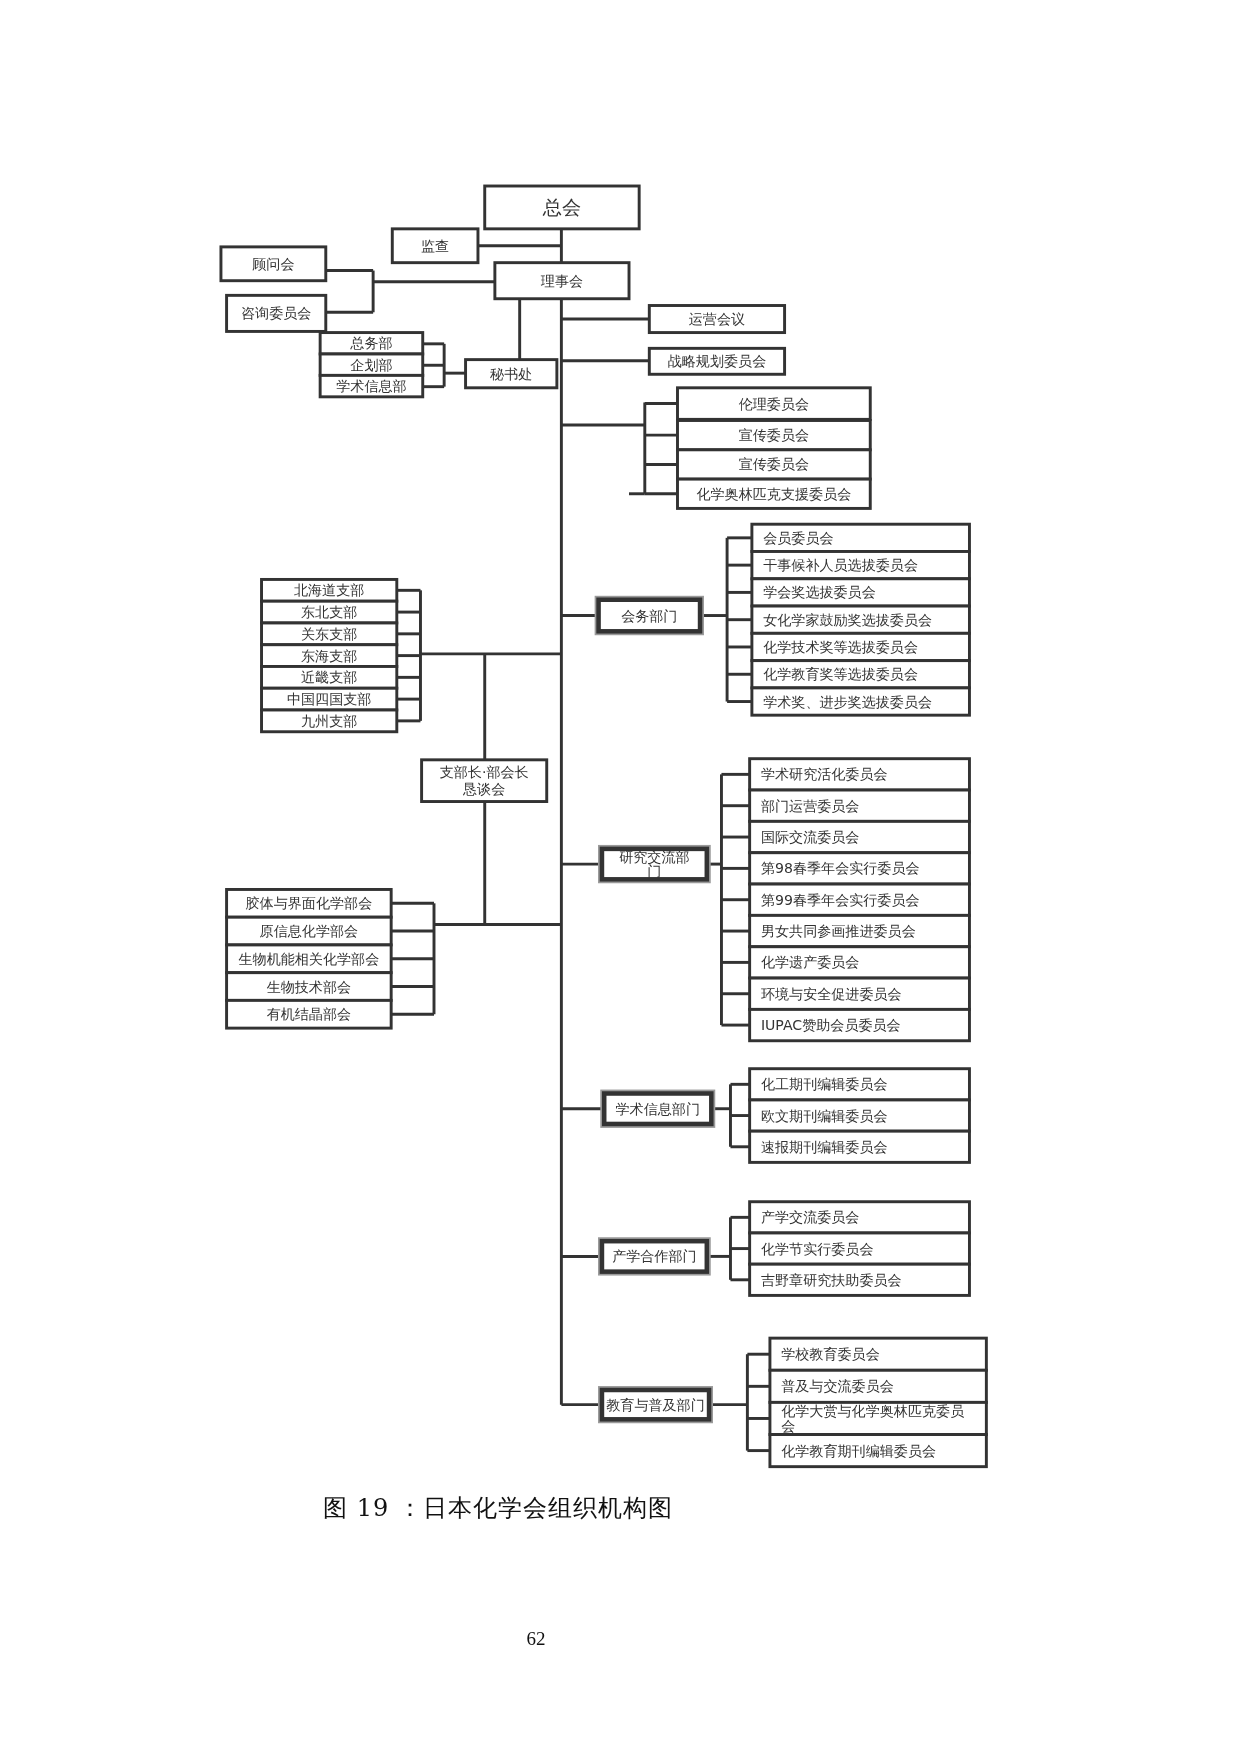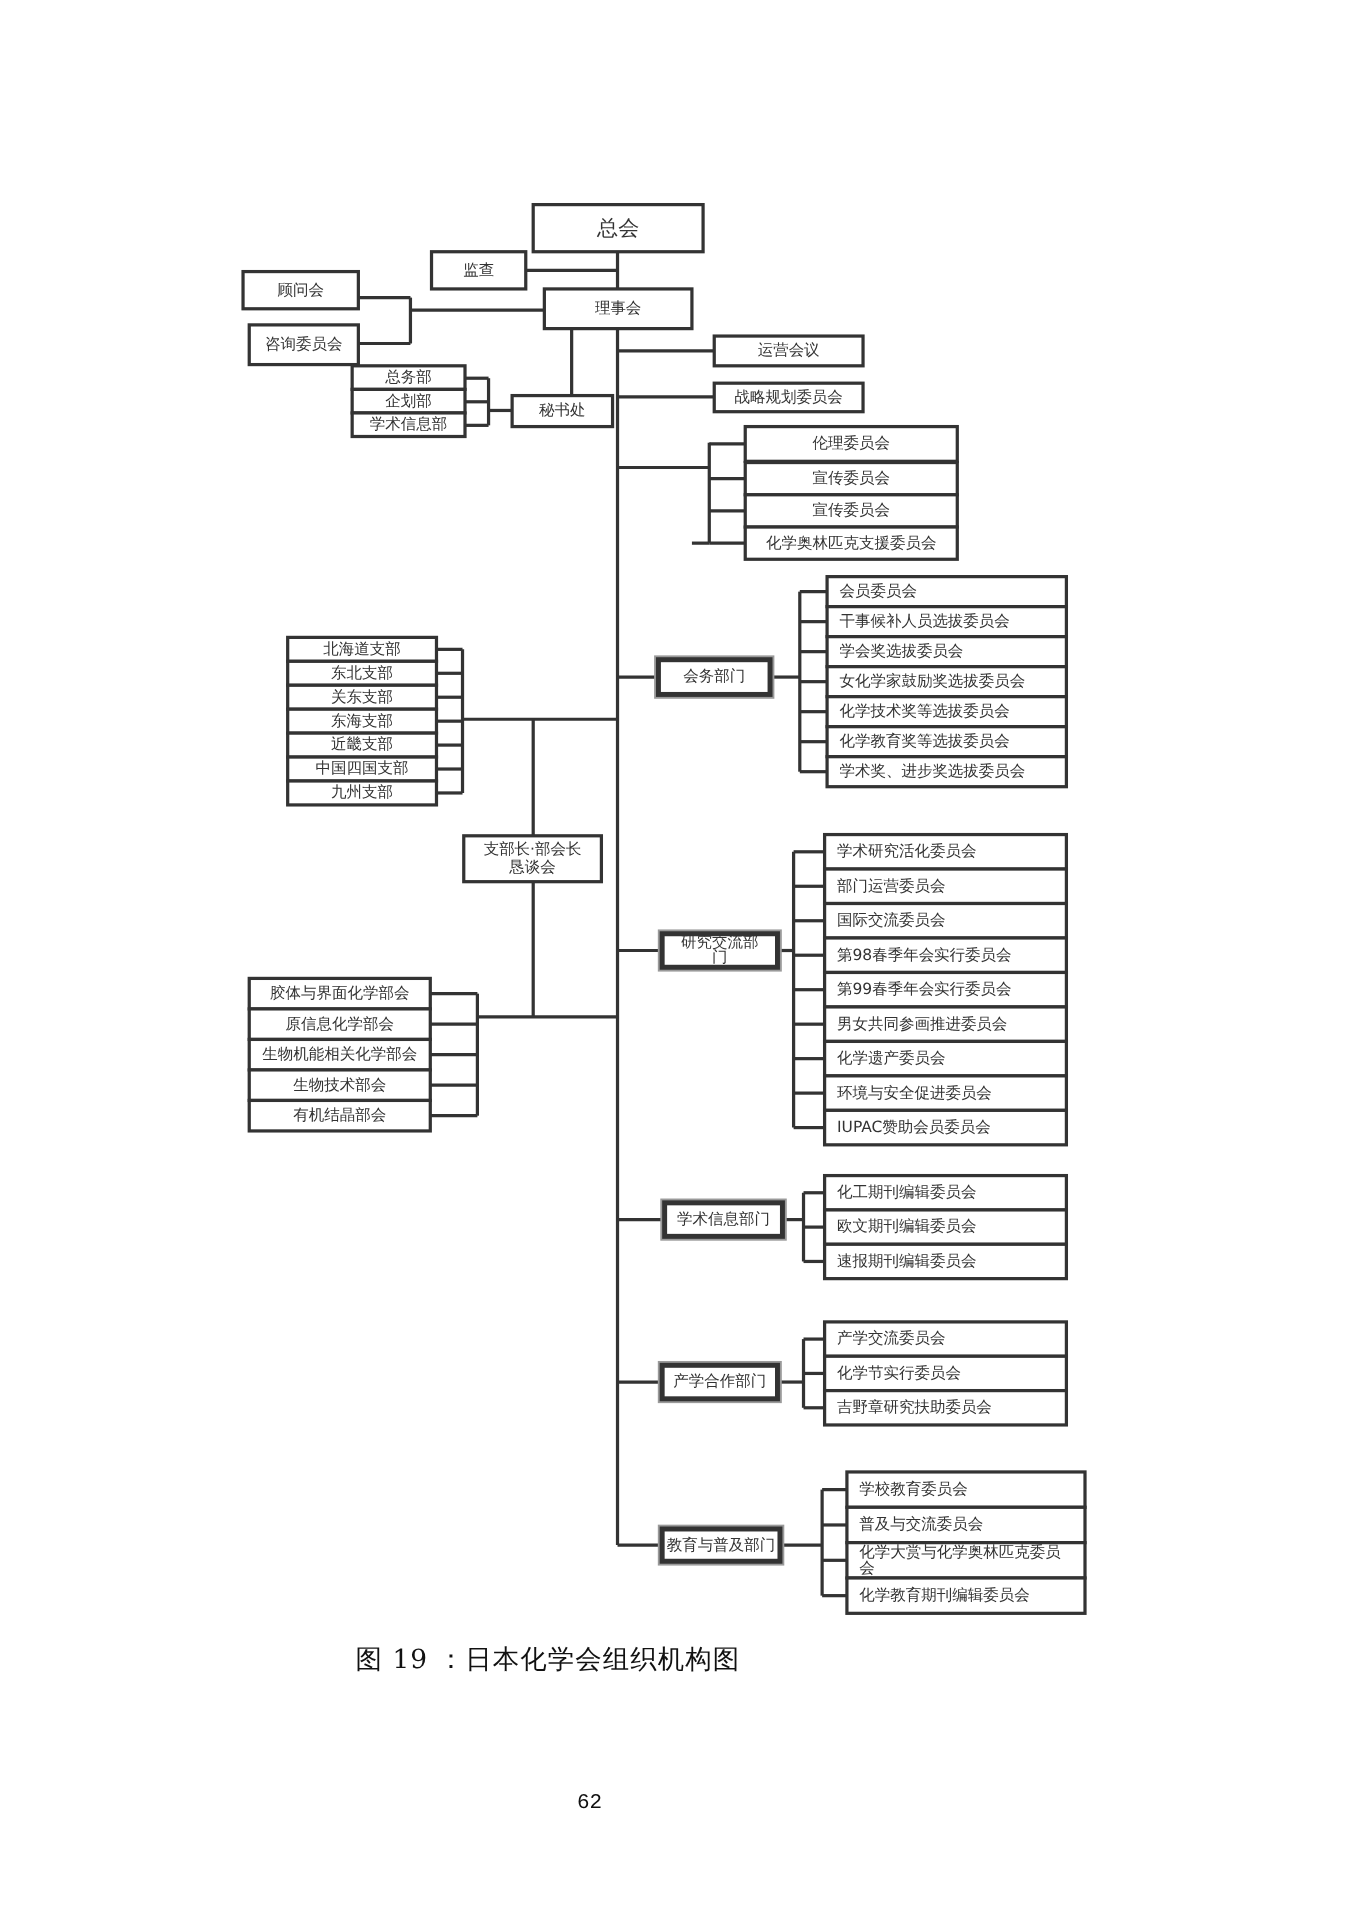--- a/index.html
+++ b/index.html
@@ -7,21 +7,21 @@
   #chart { position: absolute; left: 0; top: 0; width: 1240px; height: 1753px; }
   .box { fill: #ffffff; stroke: #333333; stroke-width: 2.6; }
   .box-dept { fill: #ffffff; stroke: #333333; stroke-width: 4; }
   .box-dept-halo { fill: none; stroke: #9a9a9a; stroke-width: 7; }
   .line { stroke: #333333; stroke-width: 2.6; fill: none; }
   .t { font-family: "DejaVu Sans", sans-serif; fill: #333333; font-size: 12.5px; dominant-baseline: central; }
   .t-big { font-size: 17px; }
   .caption { position: absolute; left: 0; width: 996px; top: 1492px; text-align: center;
              font-family: "DejaVu Serif", serif; font-size: 24px; color: #111; letter-spacing: 1px; }
   .page-num { position: absolute; left: 0; width: 1072px; top: 1628px; text-align: center;
-              font-family: Liberation Mono, monospace; font-size: 19px; color: #111; }
+              font-family: Liberation Serif, serif; font-size: 19px; color: #111; }
 </style>
 </head>
 <body>
 
 <svg id="chart" viewBox="0 0 1100 1555" preserveAspectRatio="none" xmlns="http://www.w3.org/2000/svg">
   <g id="lines">
       <line x1="498" y1="203" x2="498" y2="233" class="line"></line>
       <line x1="424" y1="218" x2="498" y2="218" class="line"></line>
       <line x1="289" y1="240" x2="331" y2="240" class="line"></line>
       <line x1="289" y1="277" x2="331" y2="277" class="line"></line>

